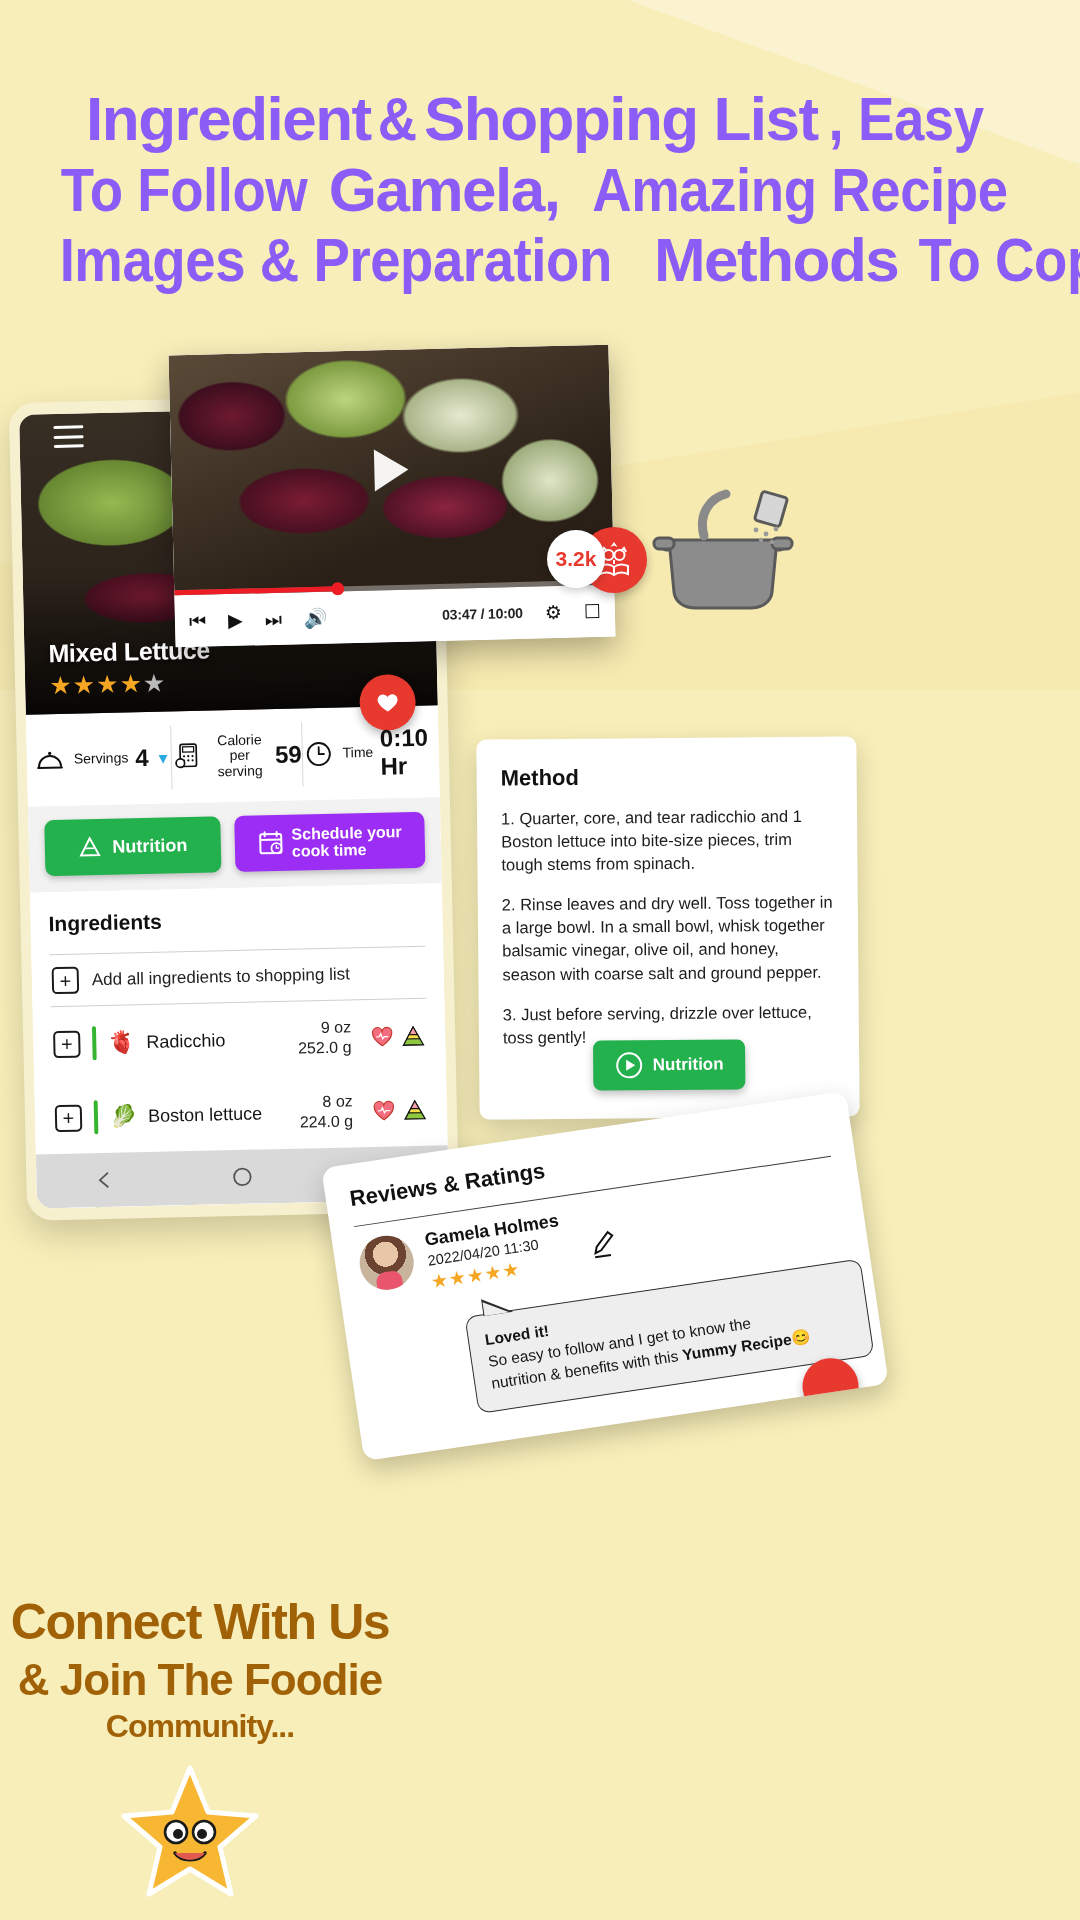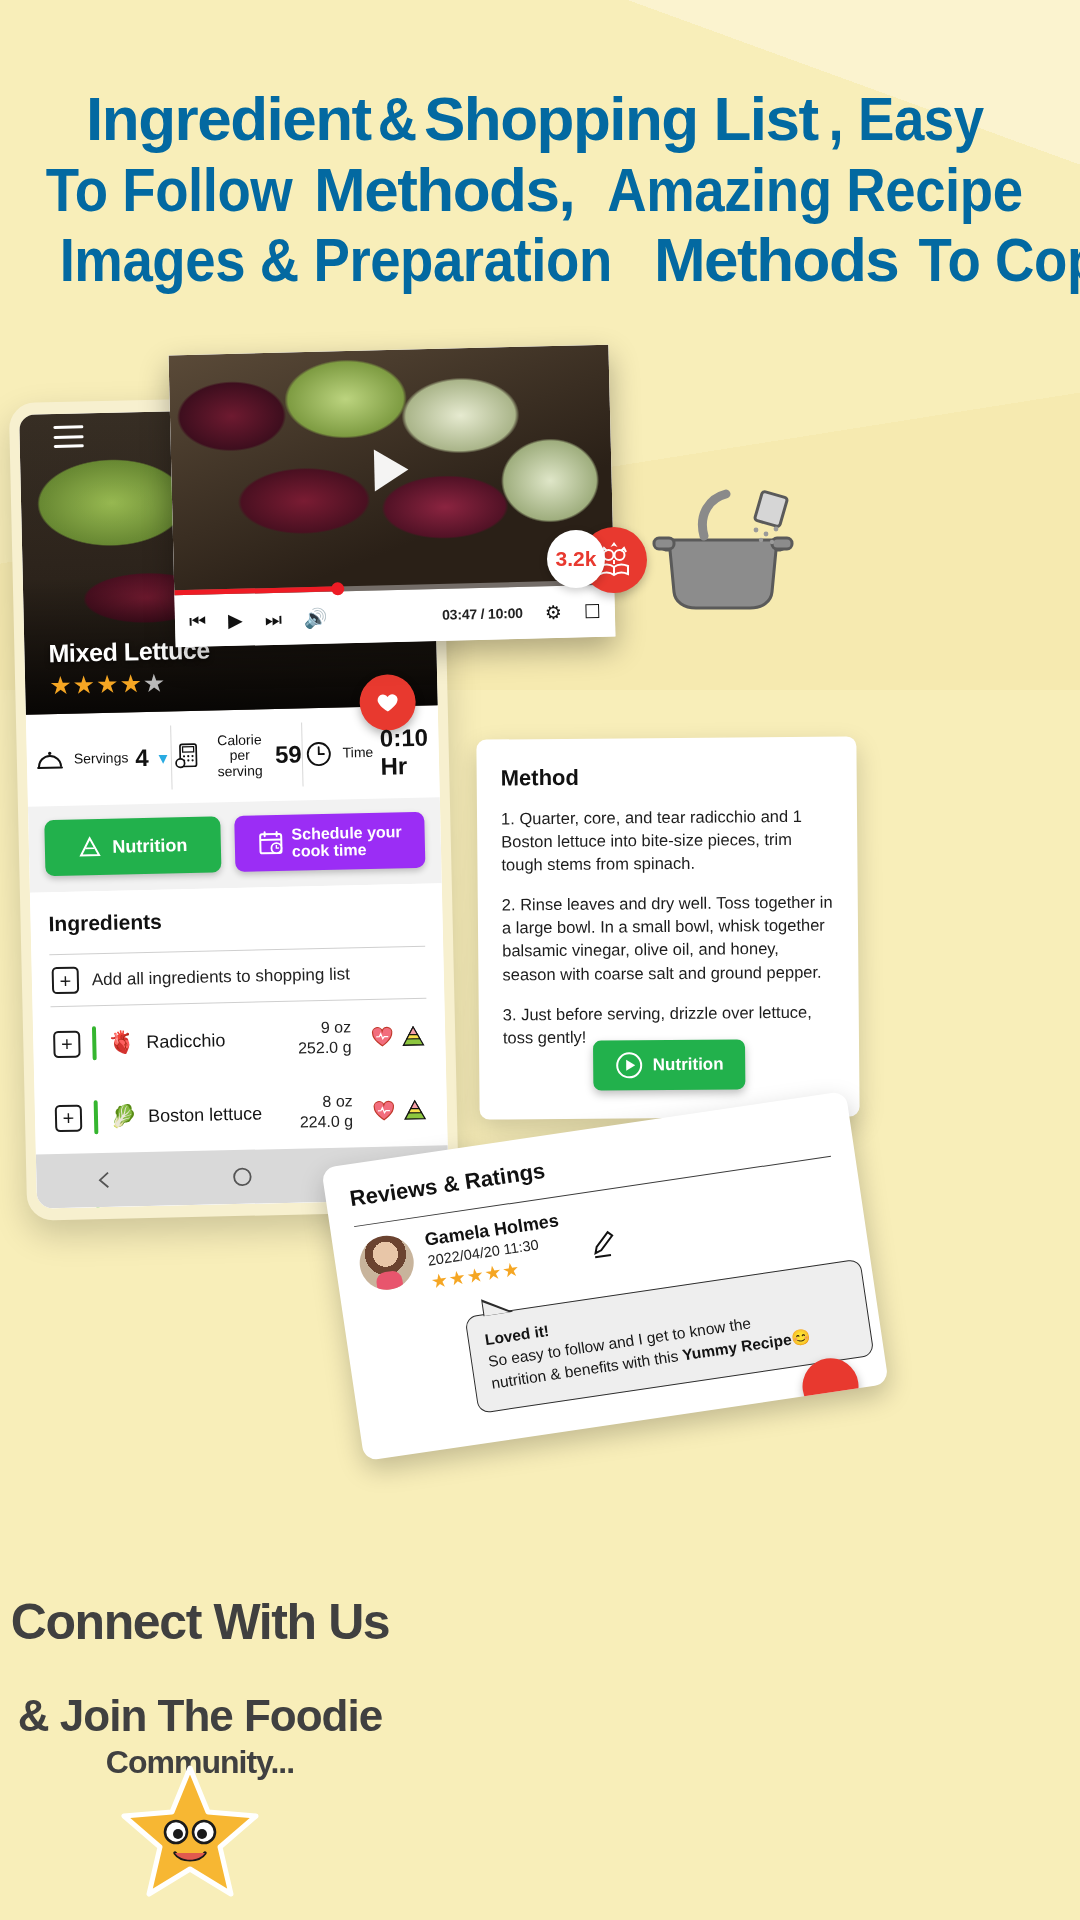--- a/index.html
+++ b/index.html
@@ -17,21 +17,21 @@
   }
   .bg-wedge2 {
     position: absolute; top: 330px; left: 0; width: 1080px; height: 360px;
     background: linear-gradient(171deg, #f8eeb9 0 44%, #f6eab0 44% 100%);
   }
 
   
   .headline {
     position: absolute; top: 84px; left: 0; width: 1080px;
     text-align: center;
-    color: #0369a1;
+    color: #8b5cf6;
     line-height: 1.14;
     padding: 0 22px;
   }
   .headline .ln { display: block; white-space: nowrap; }
   .hl-cond {
     font-family: "Liberation Sans Narrow", "Liberation Sans", sans-serif;
     font-weight: 700;
     font-size: 62px;
     letter-spacing: -0.5px;
     transform: scaleX(0.88);
@@ -261,42 +261,42 @@
   }
   .bubble b { font-weight: 700; }
   .fab-red2 {
     position: absolute; right: 30px; bottom: -22px; width: 56px; height: 56px;
     border-radius: 50%; background: #e8392f; box-shadow: 0 4px 10px rgba(0,0,0,.28);
   }
 
   
   .connect {
     position: absolute; left: 0; top: 1592px; width: 400px; text-align: center;
-    color: #404040; line-height: 1.22;
+    color: #a16207; line-height: 1.22;
   }
   .connect .c1 { font-size: 50px; font-weight: 700; letter-spacing: -1.4px; display: block; }
-  .connect .c2 { font-size: 44px; font-weight: 700; letter-spacing: -1px; display: block; margin-top: 36px; }
+  .connect .c2 { font-size: 44px; font-weight: 700; letter-spacing: -1px; display: block; }
   .connect .c3 { font-size: 32px; font-weight: 700; letter-spacing: -1px; display: block; }
   .star-mascot { position: absolute; left: 120px; top: 1760px; width: 140px; height: 140px; }
 </style>
 </head>
 <body>
 
 <div class="bg-wedge"></div>
 <div class="bg-wedge2"></div>
 
 <div class="headline">
   <span class="ln">
     <span class="hl-bold">Ingredient</span>
     <span class="hl-cond">&amp;</span>
     <span class="hl-bold">Shopping List</span><span class="hl-cond">, Easy</span>
   </span>
   <span class="ln">
     <span class="hl-cond">To Follow</span>
-    <span class="hl-bold">Methods,</span>
+    <span class="hl-bold">Gamela,</span>
     <span class="hl-cond">Amazing Recipe</span>
   </span>
   <span class="ln">
     <span class="hl-cond">Images &amp; Preparation</span>
     <span class="hl-bold">Methods</span>
     <span class="hl-cond">To Copy!</span>
   </span>
 </div>
 
 <div class="tablet">

